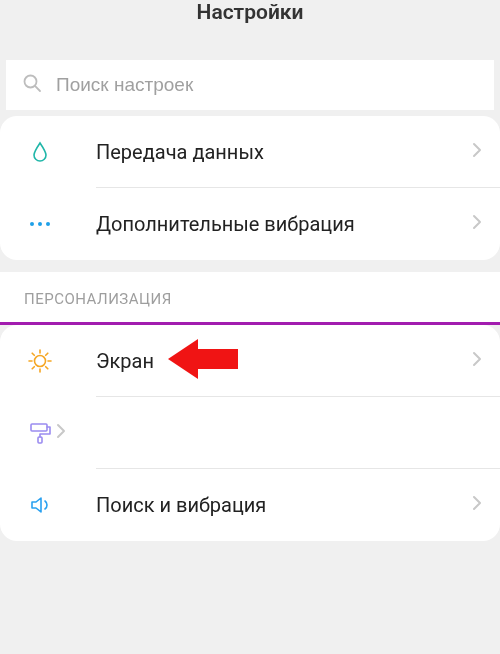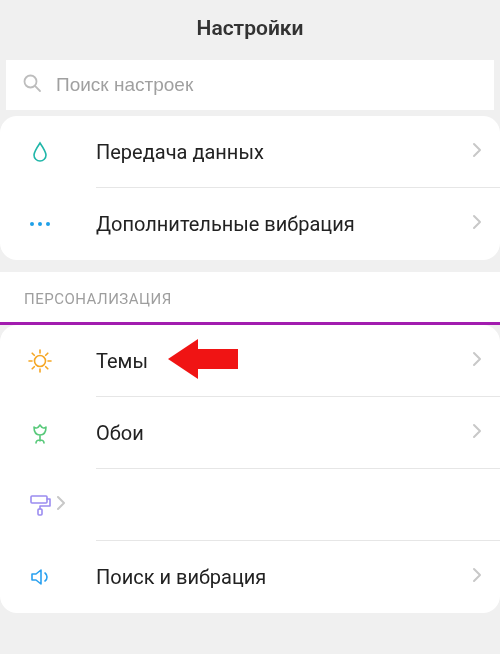--- a/index.html
+++ b/index.html
@@ -6,21 +6,21 @@
     body {
       font-family: -apple-system, BlinkMacSystemFont, "Segoe UI", Roboto, Arial, sans-serif;
       background: #f0f0f0;
       width: 500px;
       height: 654px;
       overflow: hidden;
     }
     .header {
       height: 56px;
       display: flex;
-      align-items: center;
+      align-items: flex-start;
       justify-content: center;
       background: #f0f0f0;
     }
     .header-title {
       font-size: 21px;
       font-weight: 600;
       color: #333;
     }
     .search-wrap {
       padding: 4px 6px 6px 6px;
@@ -159,48 +159,34 @@
           <line x1="13" y1="21" x2="13" y2="24"></line>
           <line x1="2" y1="13" x2="5" y2="13"></line>
           <line x1="21" y1="13" x2="24" y2="13"></line>
           <line x1="5.2" y1="5.2" x2="7.3" y2="7.3"></line>
           <line x1="18.7" y1="18.7" x2="20.8" y2="20.8"></line>
           <line x1="5.2" y1="20.8" x2="7.3" y2="18.7"></line>
           <line x1="18.7" y1="7.3" x2="20.8" y2="5.2"></line>
         </g>
       </svg>
     </span>
-    <span class="label">Темы</span>
+    <span class="label">Экран</span>
     <span class="arrow-callout">
       <svg width="70" height="46" viewBox="0 0 70 46">
         <polygon points="0,23 30,3 30,13 70,13 70,33 30,33 30,43" fill="#f01414"></polygon>
       </svg>
     </span>
     <span class="chevron">
       <svg width="10" height="16" viewBox="0 0 10 16">
           <path d="M2 2l6 6-6 6" stroke="#c8c8c8" stroke-width="2" fill="none" stroke-linecap="round" stroke-linejoin="round"></path>
         </svg>
     </span>
     <div class="divider"></div>
   </div>
 
-  <div class="list-item">
-    <span class="icon-slot">
-      <svg width="24" height="24" viewBox="0 0 24 24" fill="none">
-        <path d="M6 6 c0 5 2 8 6 8 s6-3 6-8 c-2 2-4 1-6-2 c-2 3-4 4-6 2z M12 14 v6 M8 22 c0-2 2-3 4-3 s4 1 4 3" stroke="#58c97a" stroke-width="1.6" stroke-linecap="round" stroke-linejoin="round"></path>
-      </svg>
-    </span>
-    <span class="label">Обои</span>
-    <span class="chevron">
-      <svg width="10" height="16" viewBox="0 0 10 16">
-          <path d="M2 2l6 6-6 6" stroke="#c8c8c8" stroke-width="2" fill="none" stroke-linecap="round" stroke-linejoin="round"></path>
-        </svg>
-    </span>
-    <div class="divider"></div>
-  </div>
 
   <div class="list-item">
     <span class="icon-slot">
       <svg width="24" height="24" viewBox="0 0 24 24" fill="none" stroke="#9b8cf0" stroke-width="1.6" stroke-linecap="round" stroke-linejoin="round">
         <rect x="3" y="3" width="16" height="7" rx="1"></rect>
         <path d="M19 6 h3 v7 h-10 v3"></path>
         <rect x="10" y="16" width="4" height="6" rx="1"></rect>
       </svg>
     </span>
     <span class="chevron">

